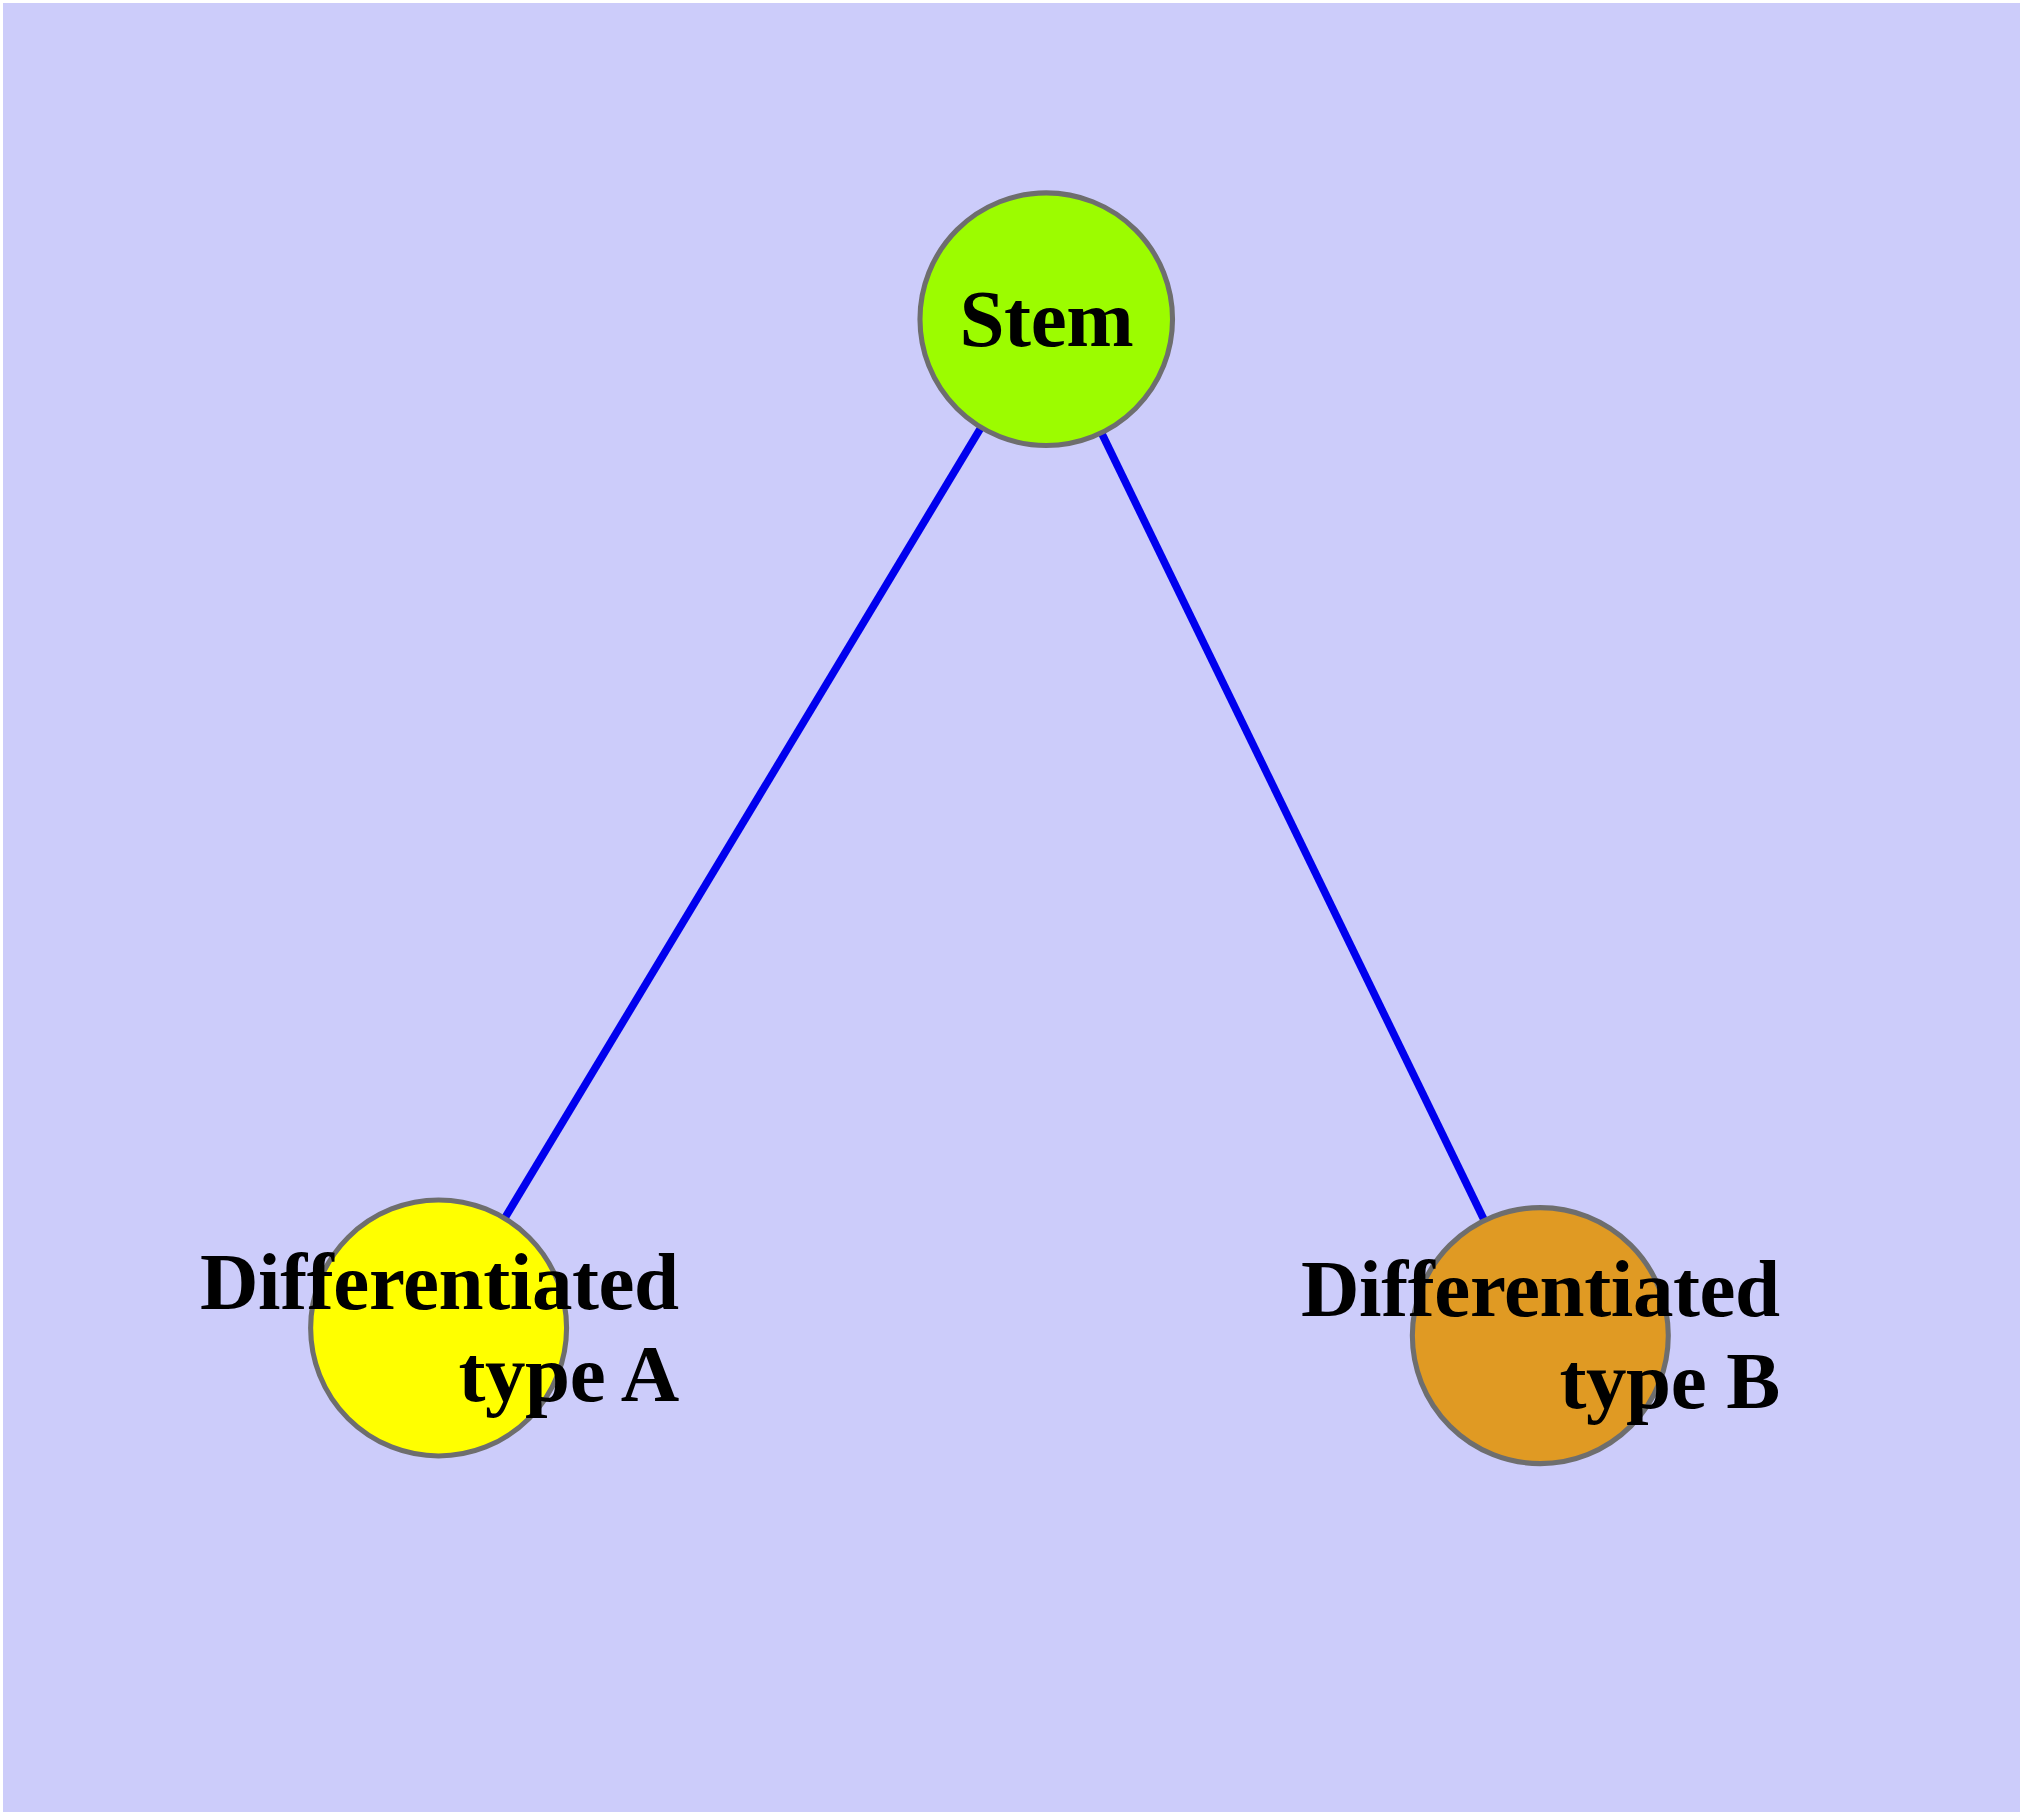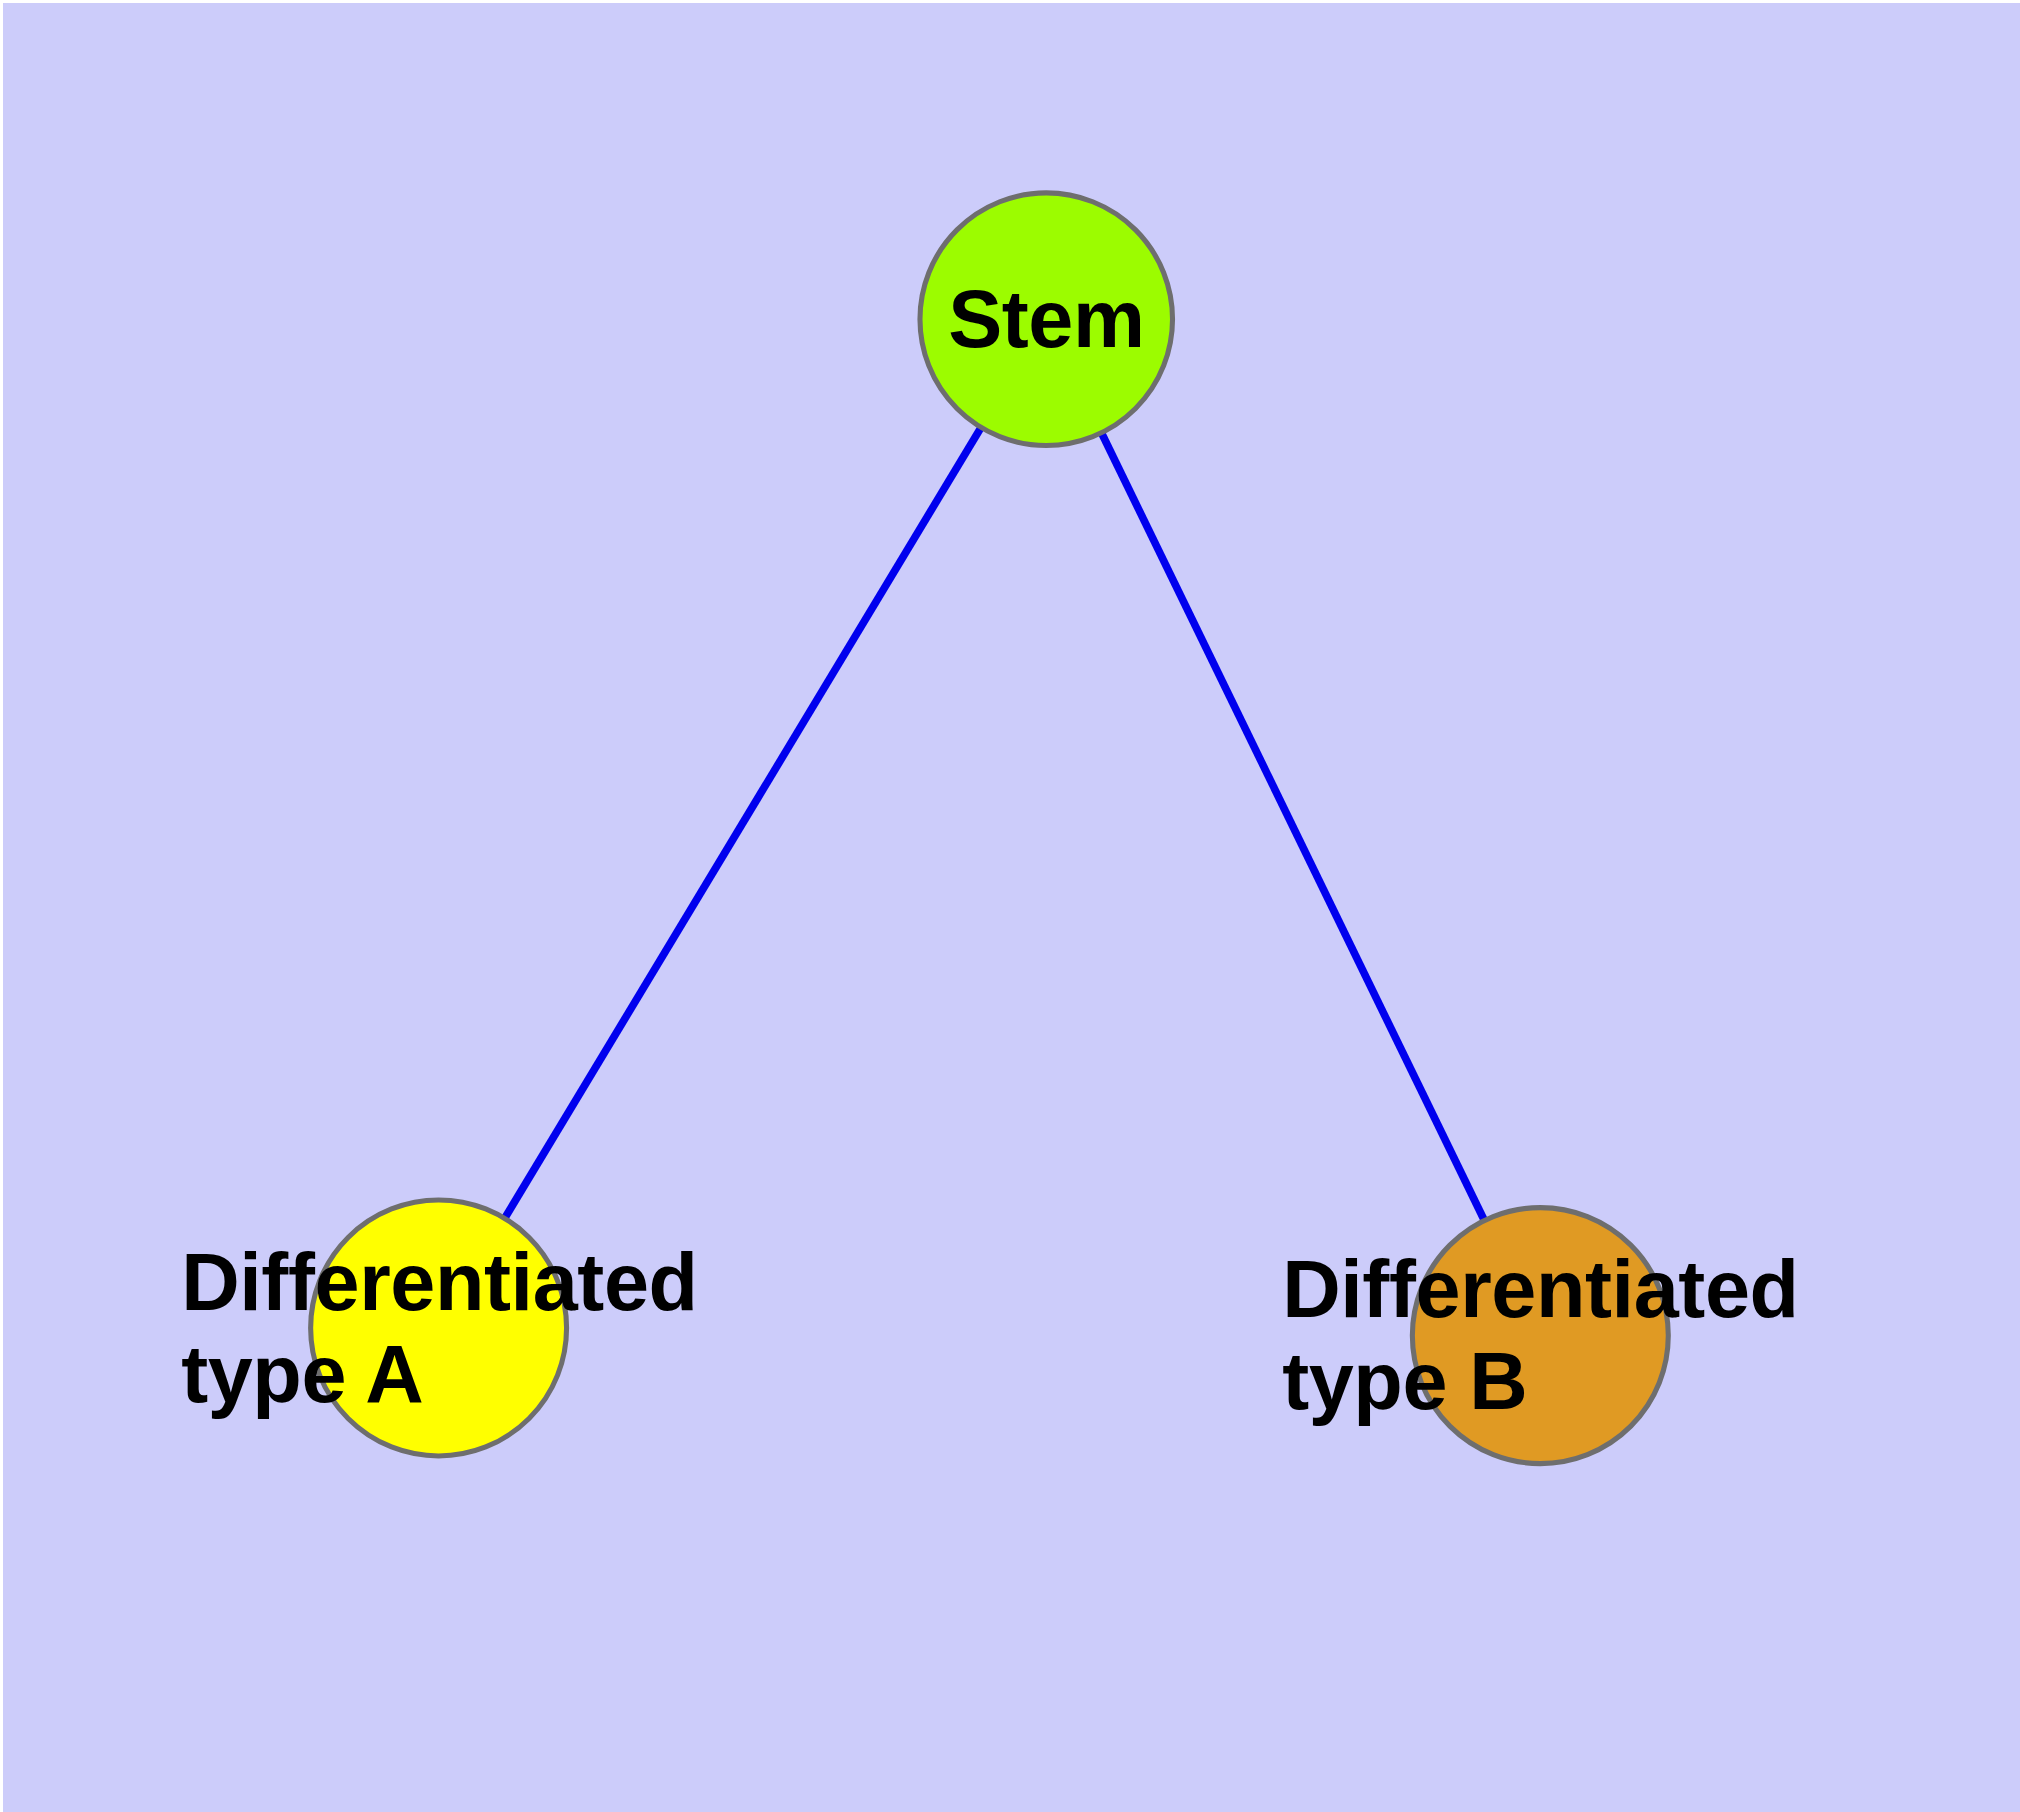--- a/index.html
+++ b/index.html
@@ -37,25 +37,25 @@
   }
   .edge-line {
     stroke: #0000ee;
     stroke-width: 9;
     stroke-linecap: butt;
     fill: none;
   }
   .node-label {
     position: absolute;
     color: #000000;
-    font-family: Liberation Sans, sans-serif;
+    font-family: Liberation Serif, serif;
     font-weight: bold;
     font-size: 81px;
     line-height: 92px;
-    text-align: left;
+    text-align: right;
     white-space: pre;
     letter-spacing: -0.4px;
     transform: translate(-50%, -50%);
     pointer-events: none;
   }
   .node-label.single {
     font-size: 81px;
     line-height: 85px;
   }
 </style>

